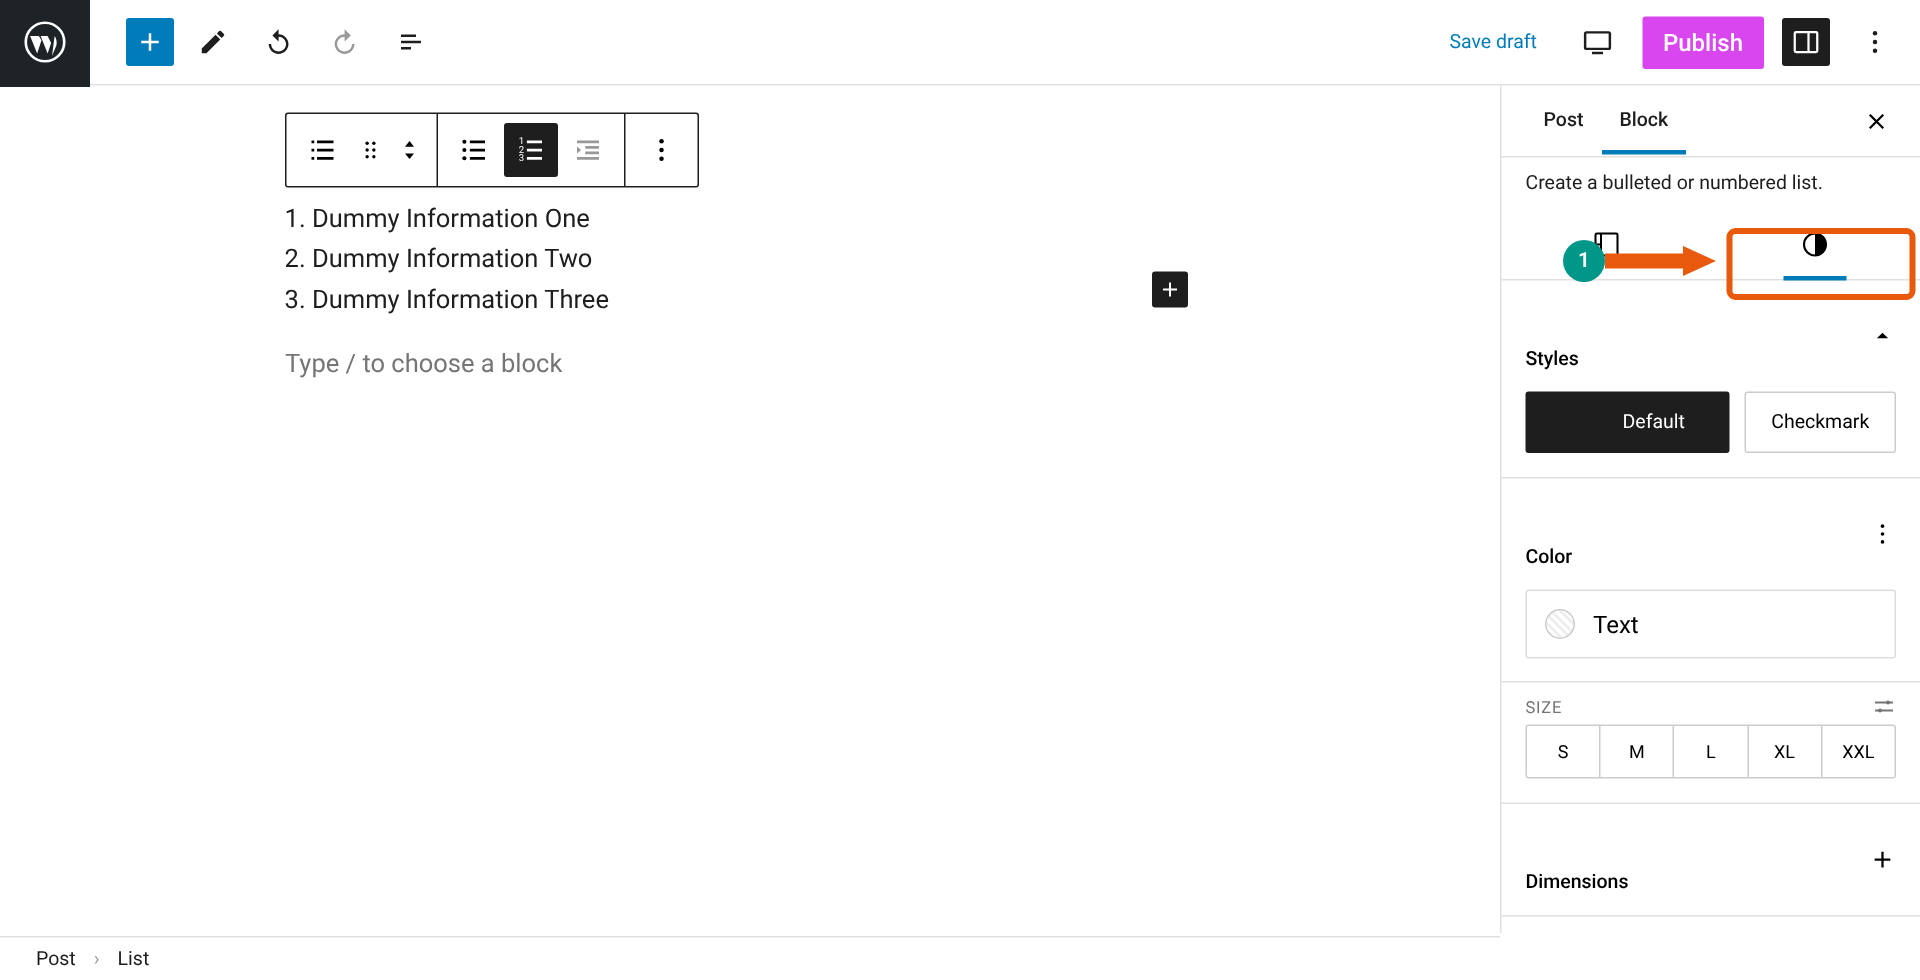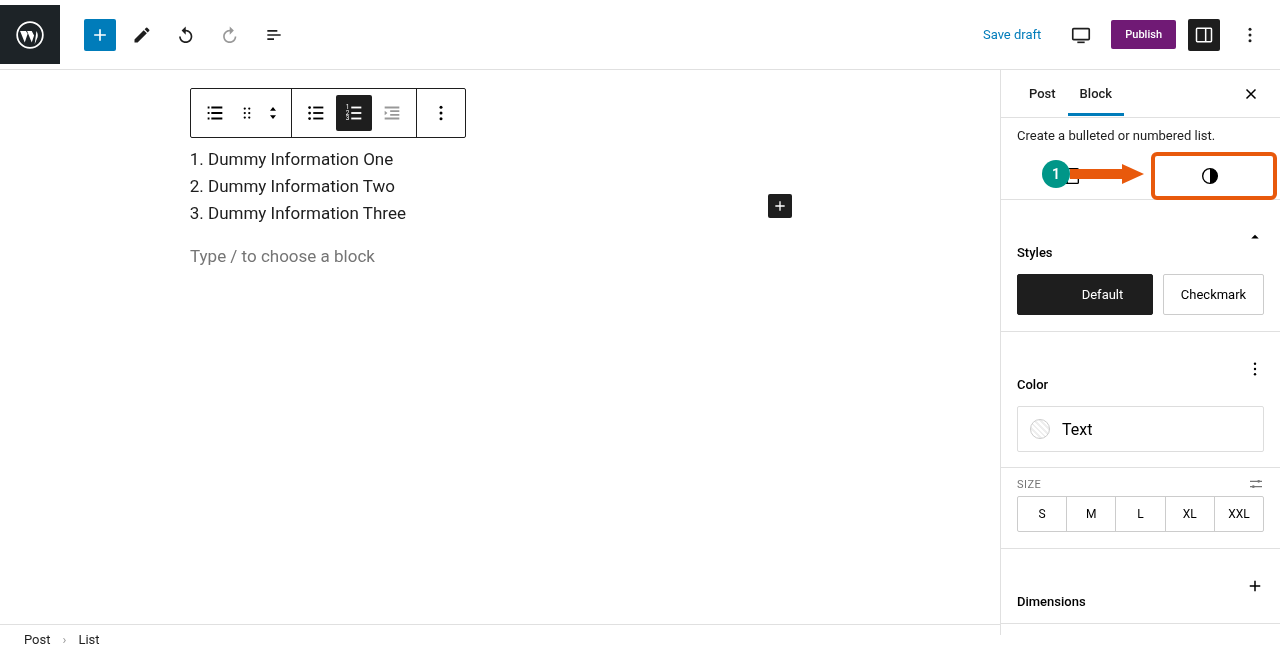--- a/index.html
+++ b/index.html
@@ -1,28 +1,28 @@
 <!DOCTYPE html>
 <html><head>
 <meta charset="utf-8">
 <style>
 * { margin: 0; padding: 0; box-sizing: border-box; font-family: -apple-system, BlinkMacSystemFont, "Segoe UI", Roboto, sans-serif; }
 body { width: 1280px; height: 653px; overflow: hidden; background: #fff; position: relative; }
 
 
-.top-header { height: 70px; display: flex; align-items: center; border-bottom: 1px solid #e0e0e0; }
+.top-header { height: 57px; display: flex; align-items: center; border-bottom: 1px solid #e0e0e0; }
 .wp-logo { width: 60px; height: 59px; background: #1d2327; display: flex; align-items: center; justify-content: center; }
 .wp-logo svg { width: 28px; height: 28px; }
 .header-left { display: flex; align-items: center; gap: 8px; padding-left: 24px; }
 .add-btn { width: 32px; height: 32px; background: #007cba; border-radius: 2px; display: flex; align-items: center; justify-content: center; cursor: pointer; }
 .icon-btn { width: 36px; height: 36px; display: flex; align-items: center; justify-content: center; cursor: pointer; color: #1e1e1e; }
 .icon-btn.disabled { color: #999; }
 .header-right { margin-left: auto; display: flex; align-items: center; gap: 12px; padding-right: 12px; }
 .save-draft { color: #007cba; font-size: 13px; cursor: pointer; padding: 6px 10px; }
-.publish-btn { background: #701a75; color: #fff; padding: 8px 14px; border-radius: 2px; font-size: 11px; font-weight: 500; cursor: pointer; border: none; }
+.publish-btn { background: #d946ef; color: #fff; padding: 8px 14px; border-radius: 2px; font-size: 16px; font-weight: 500; cursor: pointer; border: none; }
 .settings-toggle { width: 32px; height: 32px; background: #1e1e1e; border-radius: 2px; display: flex; align-items: center; justify-content: center; cursor: pointer; }
 
 
 .main-area { display: flex; height: 565px; }
 .editor { flex: 1; padding: 76px 0 0 0; position: relative; }
 .block-toolbar { position: absolute; top: 18px; left: 190px; display: flex; border: 1px solid #1e1e1e; border-radius: 2px; background: #fff; }
 .toolbar-group { display: flex; border-right: 1px solid #1e1e1e; padding: 6px; gap: 2px; }
 .toolbar-group:last-child { border-right: none; }
 .tb-btn { width: 36px; height: 36px; display: flex; align-items: center; justify-content: center; cursor: pointer; border-radius: 2px; }
 .tb-btn.active { background: #1e1e1e; color: #fff; }

